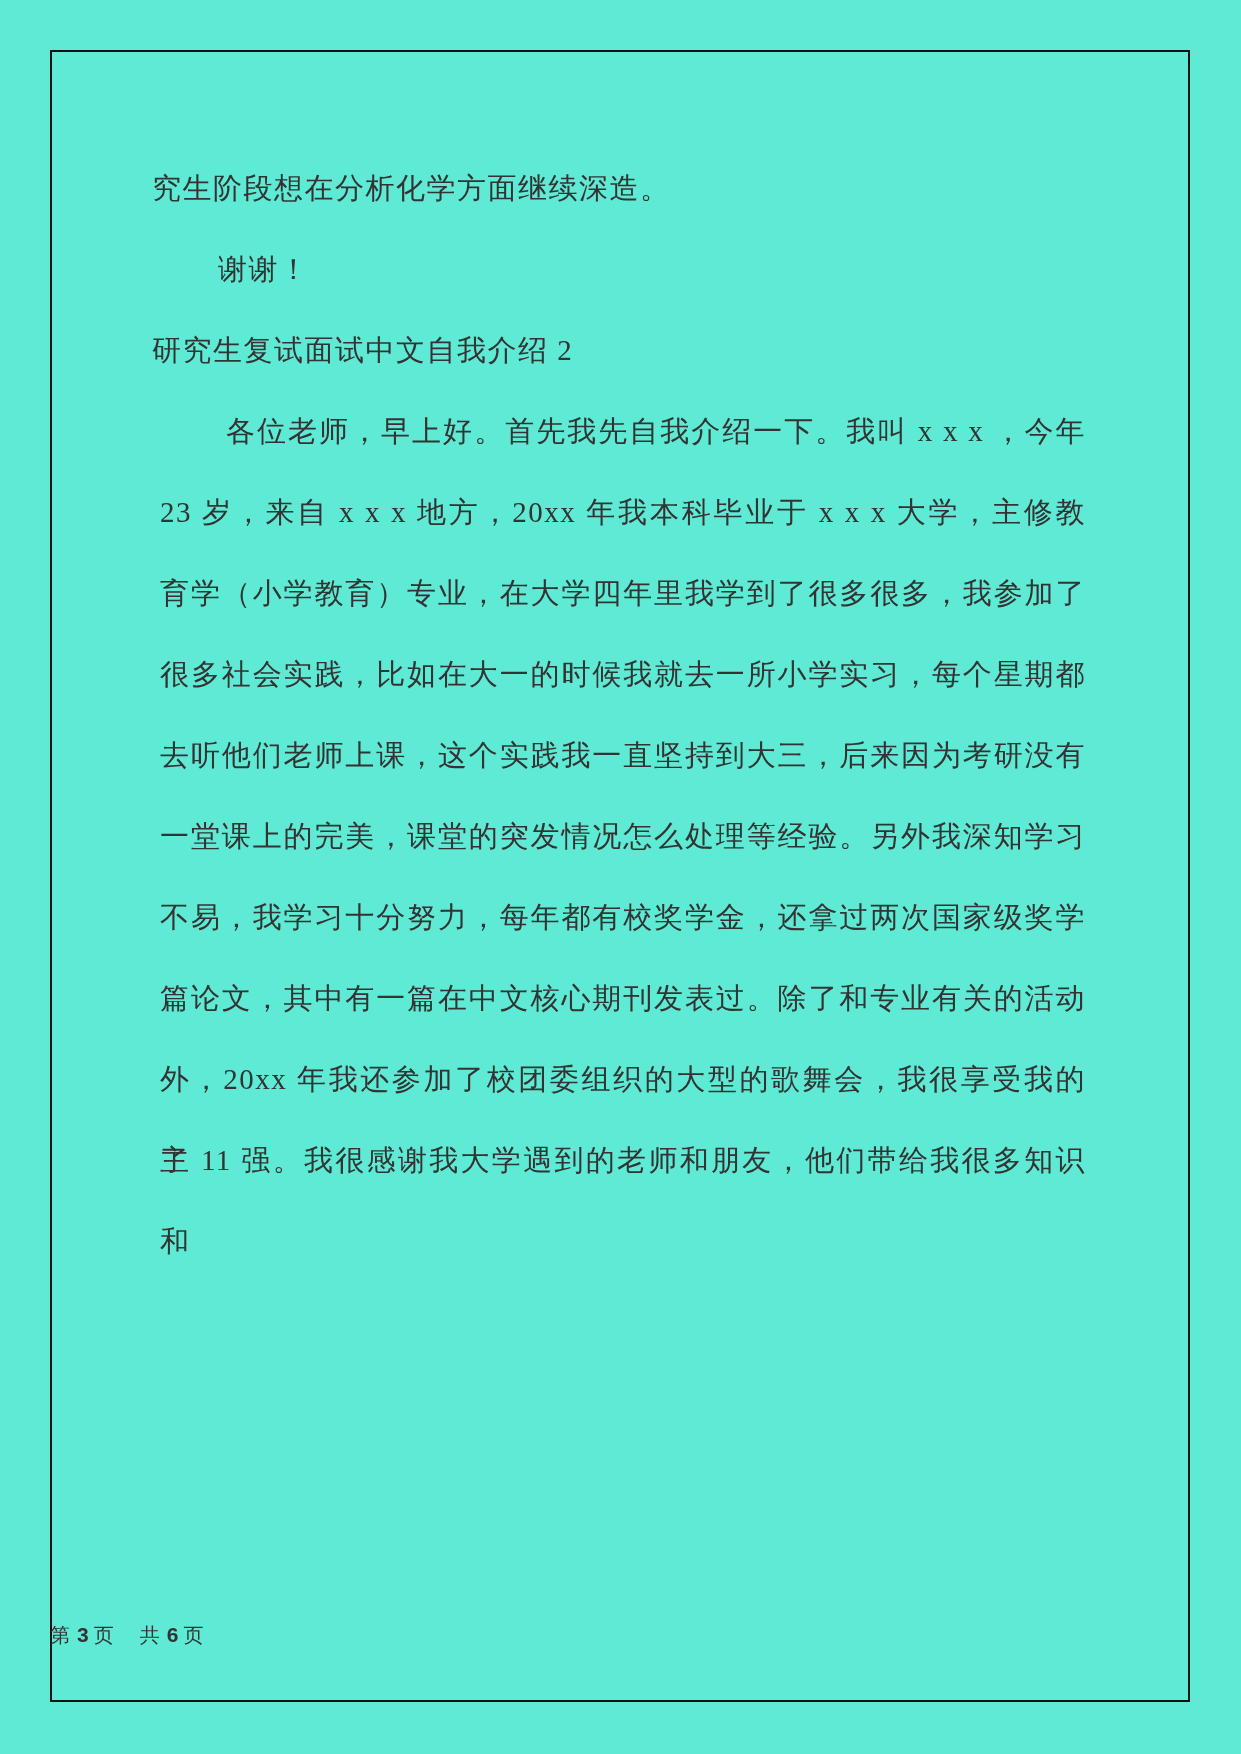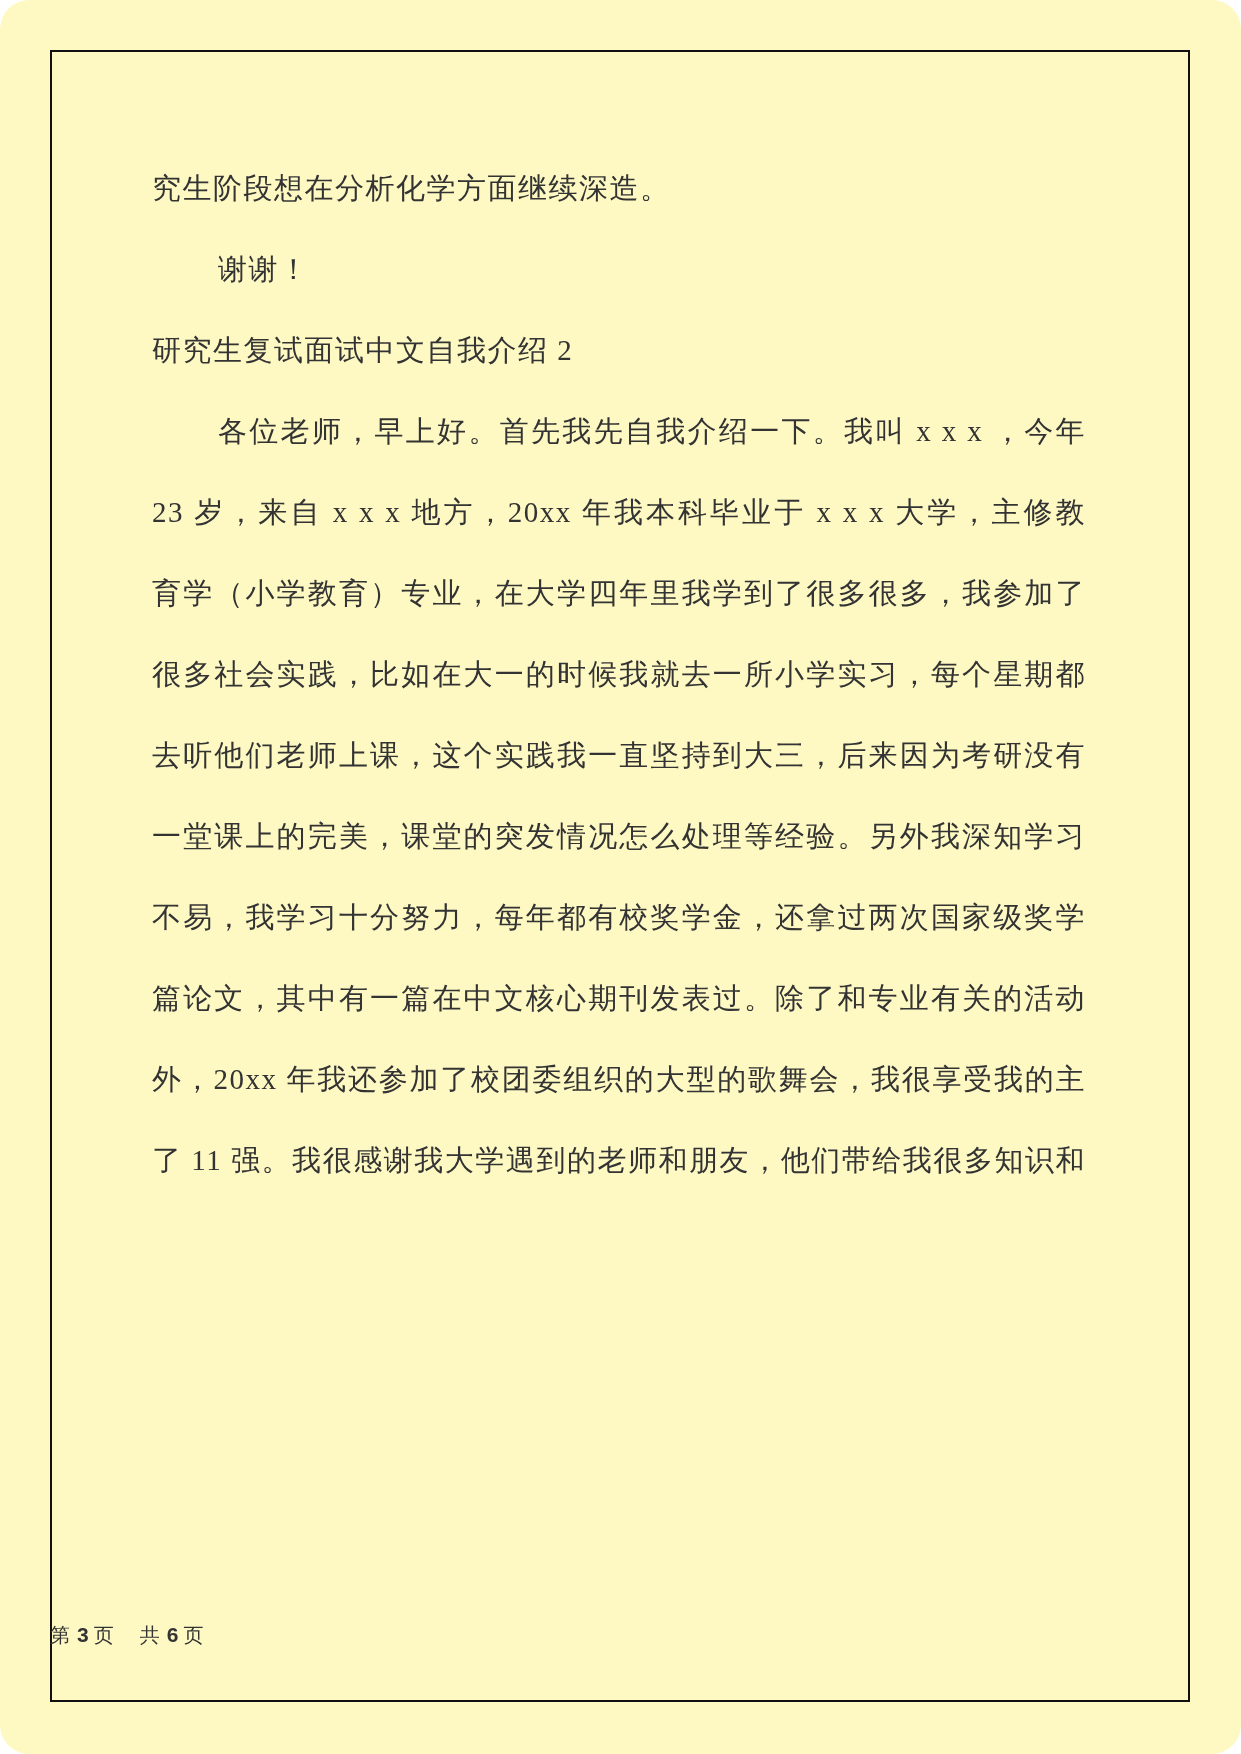--- a/index.html
+++ b/index.html
@@ -4,24 +4,23 @@
 <style>
   html, body {
     margin: 0;
     padding: 0;
     background: #ffffff;
   }
   .page {
     position: relative;
     width: 1241px;
     height: 1754px;
-    background: #fef9c3;
+    background: #5eead4;
     font-family: "Liberation Serif", "DejaVu Serif", serif;
     overflow: hidden;
-    border-radius: 29px;
   }
   .page-border {
     position: absolute;
     left: 50px;
     top: 50px;
     width: 1140px;
     height: 1652px;
     border: 2px solid #111111;
     box-sizing: border-box;
   }
@@ -40,20 +39,21 @@
     white-space: normal;
     overflow: visible;
   }
   .indent {
     text-indent: 66px;
   }
   .justify {
     text-align: justify;
     text-align-last: justify;
     text-justify: inter-character;
+    margin-left: 8px;
   }
   .footer {
     position: absolute;
     left: 50px;
     top: 1620px;
     width: 1240px;
     text-align: left;
     font-size: 20px;
     line-height: 30px;
     color: #333333;

